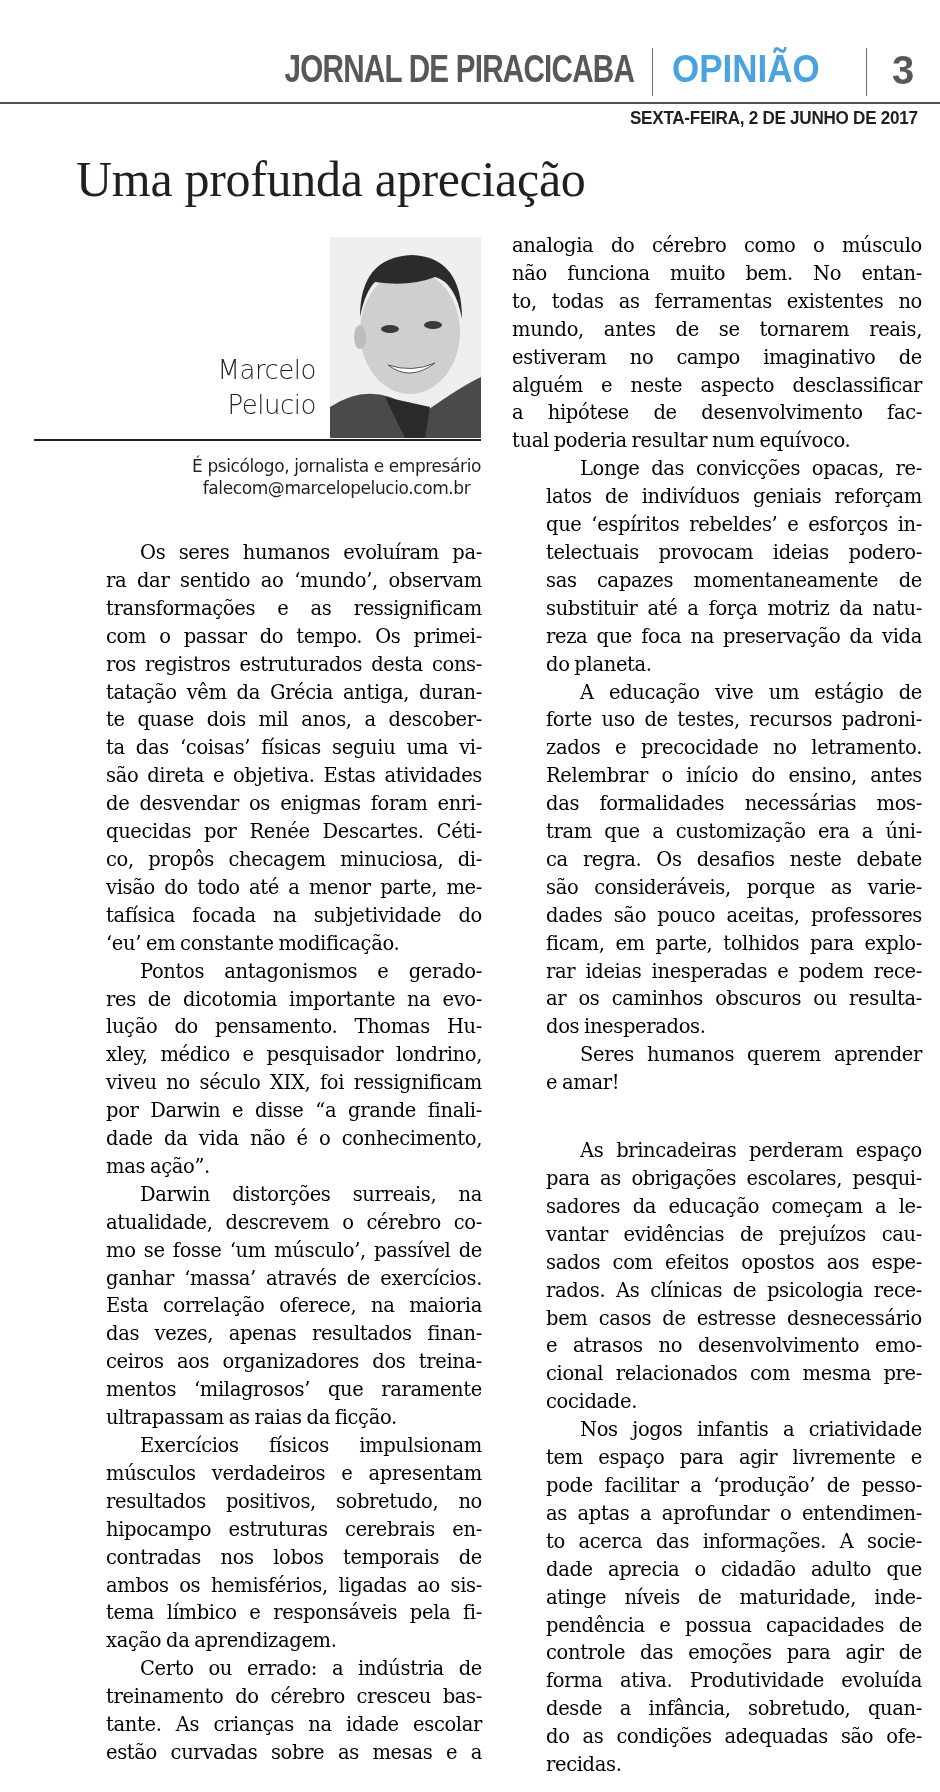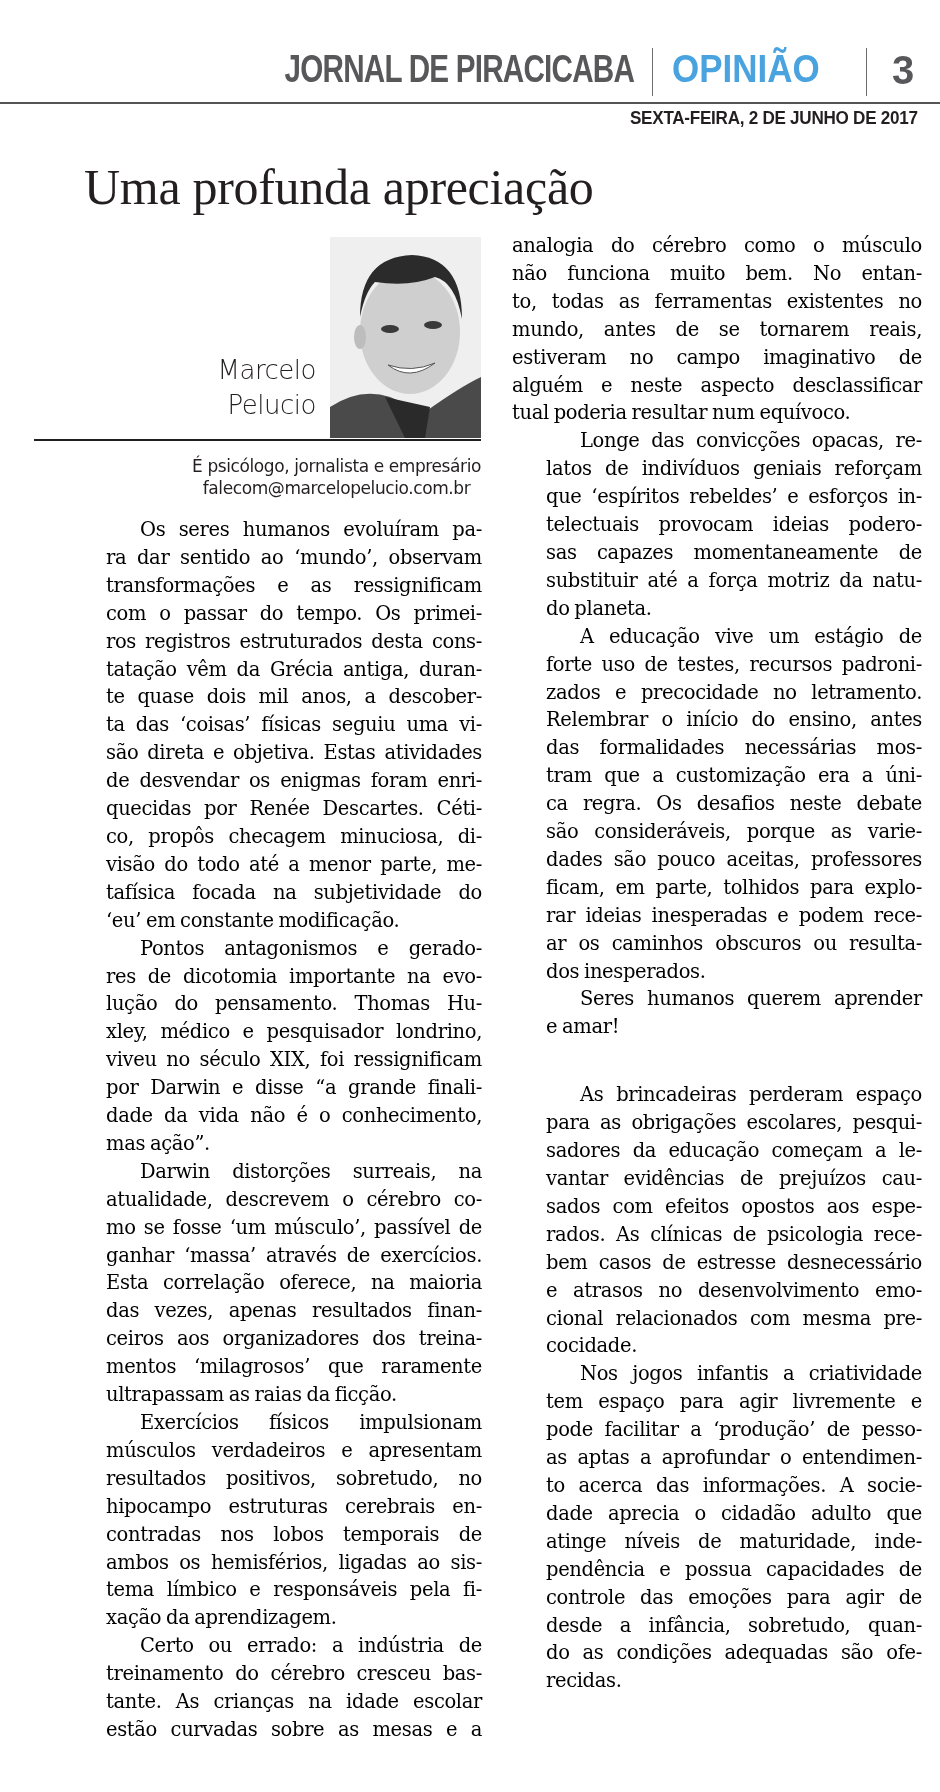--- a/index.html
+++ b/index.html
@@ -30,21 +30,21 @@
     font-family: "Liberation Sans", sans-serif; font-weight: bold;
     font-size: 40px; color: #58585a;
   }
   .date-line {
     position: absolute; right: 22px; top: 107px;
     font-family: "Liberation Sans", sans-serif; font-weight: bold;
     font-size: 19px; color: #231f20; letter-spacing: -0.3px;
     transform: scaleX(0.9); transform-origin: right center; white-space: nowrap;
   }
   .headline {
-    position: absolute; left: 72px; top: 146px; margin: 12px;
+    position: absolute; left: 72px; top: 146px; margin: 4px;
     font-family: "Liberation Serif", serif; font-weight: normal;
     font-size: 50px; color: #231f20; white-space: nowrap; letter-spacing: -0.3px;
   }
   .byline-block { position: absolute; left: 34px; top: 237px; width: 447px; height: 202px; border-bottom: 2px solid #231f20; }
   .author-name {
     position: absolute; right: 165px; top: 116px; text-align: right;
     font-family: "DejaVu Sans", sans-serif; font-size: 26px; line-height: 35px;
     color: #231f20; font-weight: 300; letter-spacing: -0.5px;
   }
   .author-photo {
@@ -103,21 +103,21 @@
   </div>
 </div>
 
 <div class="author-bio">
   <div>É psicólogo, jornalista e empresário</div>
   <div>falecom@marcelopelucio.com.br</div>
 </div>
 
 <div class="column col-left" id="col-left">
     <p>
-      <span class="line" style="padding-left: 34px;">Os seres humanos evoluíram pa-</span>
+      <span class="line" style="padding-left: 34px; margin-top: 23px;">Os seres humanos evoluíram pa-</span>
       <span class="line">ra dar sentido ao ‘mundo’, observam</span>
       <span class="line">transformações e as ressignificam</span>
       <span class="line">com o passar do tempo. Os primei-</span>
       <span class="line">ros registros estruturados desta cons-</span>
       <span class="line">tatação vêm da Grécia antiga, duran-</span>
       <span class="line">te quase dois mil anos, a descober-</span>
       <span class="line">ta das ‘coisas’ físicas seguiu uma vi-</span>
       <span class="line">são direta e objetiva. Estas atividades</span>
       <span class="line">de desvendar os enigmas foram enri-</span>
       <span class="line">quecidas por Renée Descartes. Céti-</span>
@@ -165,29 +165,31 @@
     </p>
   </div>
 <div class="column col-right" id="col-right">
     <p class="cont">
       <span class="line">analogia do cérebro como o músculo</span>
       <span class="line">não funciona muito bem. No entan-</span>
       <span class="line">to, todas as ferramentas existentes no</span>
       <span class="line">mundo, antes de se tornarem reais,</span>
       <span class="line">estiveram no campo imaginativo de</span>
       <span class="line">alguém e neste aspecto desclassificar</span>
+      <span class="line">a hipótese de desenvolvimento fac-</span>
       <span class="line last">tual poderia resultar num equívoco.</span>
     </p>
     <p>
       <span class="line" style="padding-left: 34px;">Longe das convicções opacas, re-</span>
       <span class="line">latos de indivíduos geniais reforçam</span>
       <span class="line">que ‘espíritos rebeldes’ e esforços in-</span>
       <span class="line">telectuais provocam ideias podero-</span>
       <span class="line">sas capazes momentaneamente de</span>
       <span class="line">substituir até a força motriz da natu-</span>
+      <span class="line">reza que foca na preservação da vida</span>
       <span class="line last">do planeta.</span>
     </p>
     <p>
       <span class="line" style="padding-left: 34px;">A educação vive um estágio de</span>
       <span class="line">forte uso de testes, recursos padroni-</span>
       <span class="line">zados e precocidade no letramento.</span>
       <span class="line">Relembrar o início do ensino, antes</span>
       <span class="line">das formalidades necessárias mos-</span>
       <span class="line">tram que a customização era a úni-</span>
       <span class="line">ca regra. Os desafios neste debate</span>
@@ -217,17 +219,18 @@
     <p>
       <span class="line" style="padding-left: 34px;">Nos jogos infantis a criatividade</span>
       <span class="line">tem espaço para agir livremente e</span>
       <span class="line">pode facilitar a ‘produção’ de pesso-</span>
       <span class="line">as aptas a aprofundar o entendimen-</span>
       <span class="line">to acerca das informações. A socie-</span>
       <span class="line">dade aprecia o cidadão adulto que</span>
       <span class="line">atinge níveis de maturidade, inde-</span>
       <span class="line">pendência e possua capacidades de</span>
       <span class="line">controle das emoções para agir de</span>
+      <span class="line">forma ativa. Produtividade evoluída</span>
       <span class="line">desde a infância, sobretudo, quan-</span>
       <span class="line">do as condições adequadas são ofe-</span>
       <span class="line last">recidas.</span>
     </p>
   </div>
 
 </body></html>

